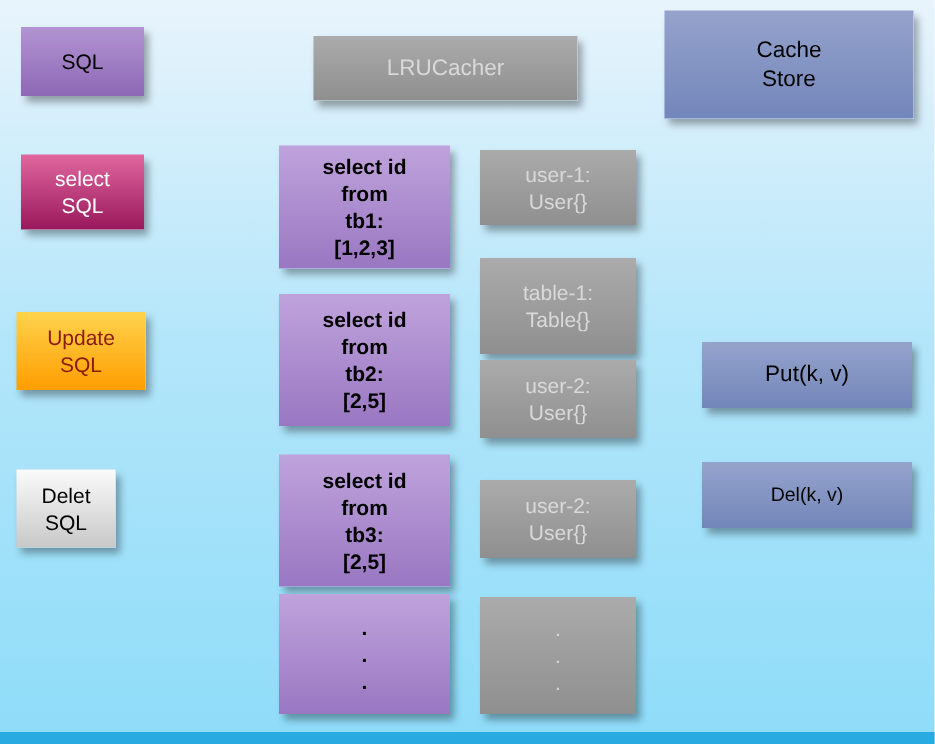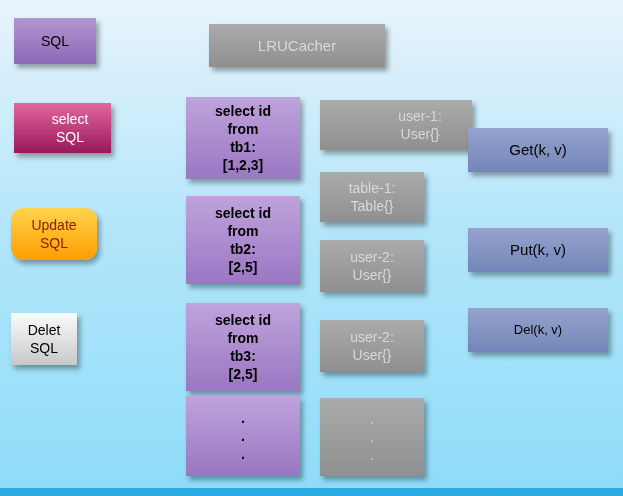--- a/index.html
+++ b/index.html
@@ -37,53 +37,55 @@
     text-align: center;
     white-space: pre-line;
     font-size: 14px;
     line-height: 1.3;
     color: #000;
     box-shadow: 3px 4px 5px rgba(0,0,0,0.35);
   }
   
   .fill-purple   { background: linear-gradient(var(--purple_top, #b294d2),  var(--purple_bottom, #8d68b5)); }
   .fill-query    { background: linear-gradient(var(--query_top, #bfa3dc),   var(--query_bottom, #9a77c2)); font-weight: bold; }
-  .fill-magenta  { background: linear-gradient(var(--magenta_top, #e1679f), var(--magenta_bottom, #99185c)); color: #fff; padding-left: 15px; }
-  .fill-orange   { background: linear-gradient(var(--orange_top, #ffd34d),  var(--orange_bottom, #ff9d00)); color: var(--orange_text, #8b1a10); border-radius: 12px; }
+  .fill-magenta  { background: linear-gradient(var(--magenta_top, #e1679f), var(--magenta_bottom, #99185c)); color: #fff; }
+  .fill-orange   { background: linear-gradient(var(--orange_top, #ffd34d),  var(--orange_bottom, #ff9d00)); color: var(--orange_text, #8b1a10); }
   .fill-ltgray   { background: linear-gradient(var(--lightgray_top, #fbfbfb), var(--lightgray_bottom, #c8c8c8)); }
   .fill-gray     { background: linear-gradient(var(--gray_top, #ababab),    var(--gray_bottom, #8f8f8f)); color: var(--graybox_text, #d9d9d9); }
   .fill-slate    { background: linear-gradient(var(--slate_top, #95a3cc),   var(--slate_bottom, #7386ba)); }
 
   
   .pos-sql        { left: 14px;  top: 18px;  width: 82px;  height: 46px; }
   .pos-lru        { left: 209px; top: 24px;  width: 176px; height: 43px; font-size: 15px; }
   .pos-cachestore { left: 443px; top: 7px;   width: 166px; height: 72px; font-size: 15px; }
   .pos-selectsql  { left: 14px;  top: 103px; width: 82px;  height: 50px; }
   .pos-updatesql  { left: 11px;  top: 208px; width: 86px;  height: 52px; }
   .pos-deletsql   { left: 11px;  top: 313px; width: 66px;  height: 52px; }
   .pos-q1         { left: 186px; top: 97px;  width: 114px; height: 82px; }
   .pos-q2         { left: 186px; top: 196px; width: 114px; height: 88px; }
   .pos-q3         { left: 186px; top: 303px; width: 114px; height: 88px; }
   .pos-qmore      { left: 186px; top: 396px; width: 114px; height: 80px; }
-  .pos-c1         { left: 320px; top: 100px; width: 104px; height: 50px; padding-left: 48px; }
-  .pos-c2         { left: 320px; top: 172px; width: 104px; height: 50px; }
+  .pos-c1         { left: 320px; top: 100px; width: 104px; height: 50px; }
+  .pos-c2         { left: 320px; top: 172px; width: 104px; height: 64px; }
   .pos-c3         { left: 320px; top: 240px; width: 104px; height: 52px; }
   .pos-c4         { left: 320px; top: 320px; width: 104px; height: 52px; }
   .pos-cmore      { left: 320px; top: 398px; width: 104px; height: 78px; }
   .pos-get        { left: 468px; top: 128px; width: 140px; height: 44px; font-size: 15px; }
   .pos-put        { left: 468px; top: 228px; width: 140px; height: 44px; font-size: 15px; }
   .pos-del        { left: 468px; top: 308px; width: 140px; height: 44px; font-size: 13px; }
 </style>
 </head>
 <body>
 
 <div class="stage">
 
   <div class="box fill-purple pos-sql">SQL</div>
   <div class="box fill-gray pos-lru">LRUCacher</div>
+  <div class="box fill-slate pos-cachestore">Cache
+Store</div>
 
   <div class="box fill-magenta pos-selectsql">select
 SQL</div>
   <div class="box fill-orange pos-updatesql">Update
 SQL</div>
   <div class="box fill-ltgray pos-deletsql">Delet
 SQL</div>
 
   <div class="box fill-query pos-q1">select id
 from
@@ -106,18 +108,17 @@
   <div class="box fill-gray pos-c2">table-1:
 Table{}</div>
   <div class="box fill-gray pos-c3">user-2:
 User{}</div>
   <div class="box fill-gray pos-c4">user-2:
 User{}</div>
   <div class="box fill-gray pos-cmore">.
 .
 .</div>
 
-  <div class="box fill-slate pos-get">Get(k, v)</div>
   <div class="box fill-slate pos-put">Put(k, v)</div>
   <div class="box fill-slate pos-del">Del(k, v)</div>
 
   <div class="bottom-bar"></div>
 </div>
 
 </body></html>

